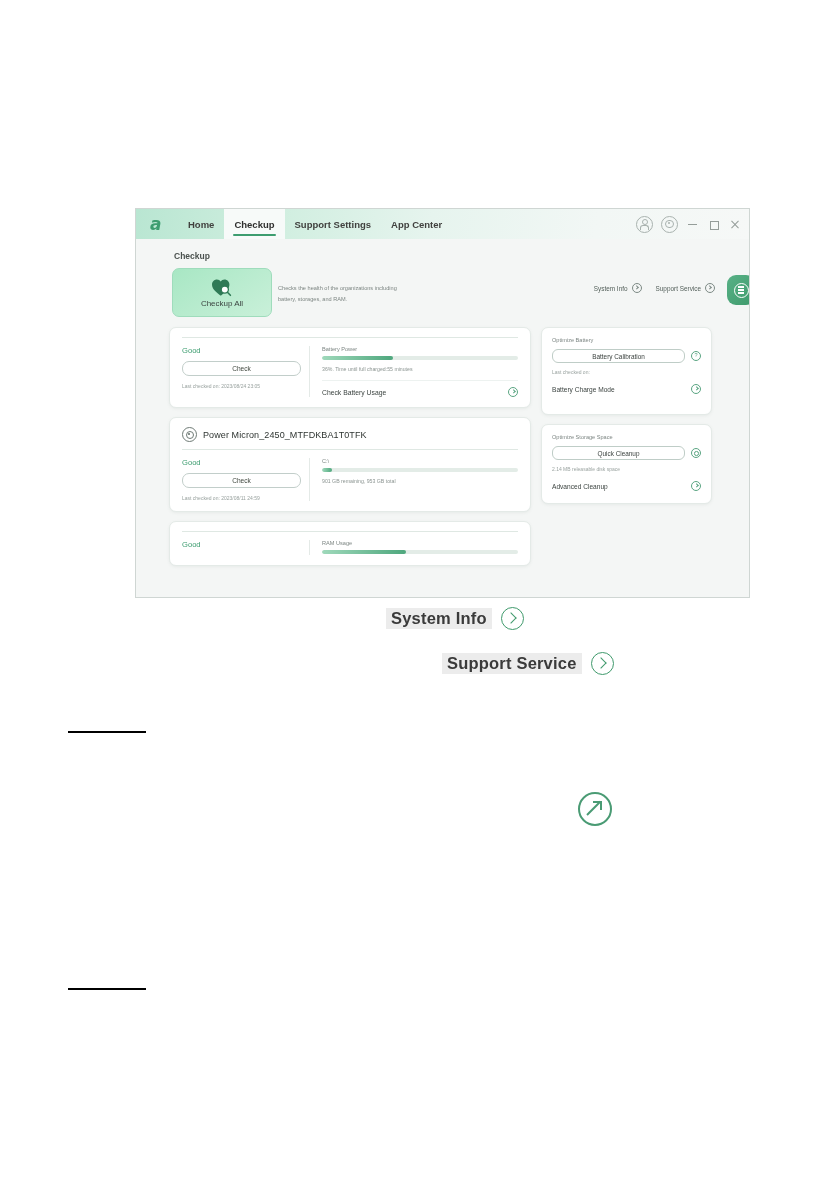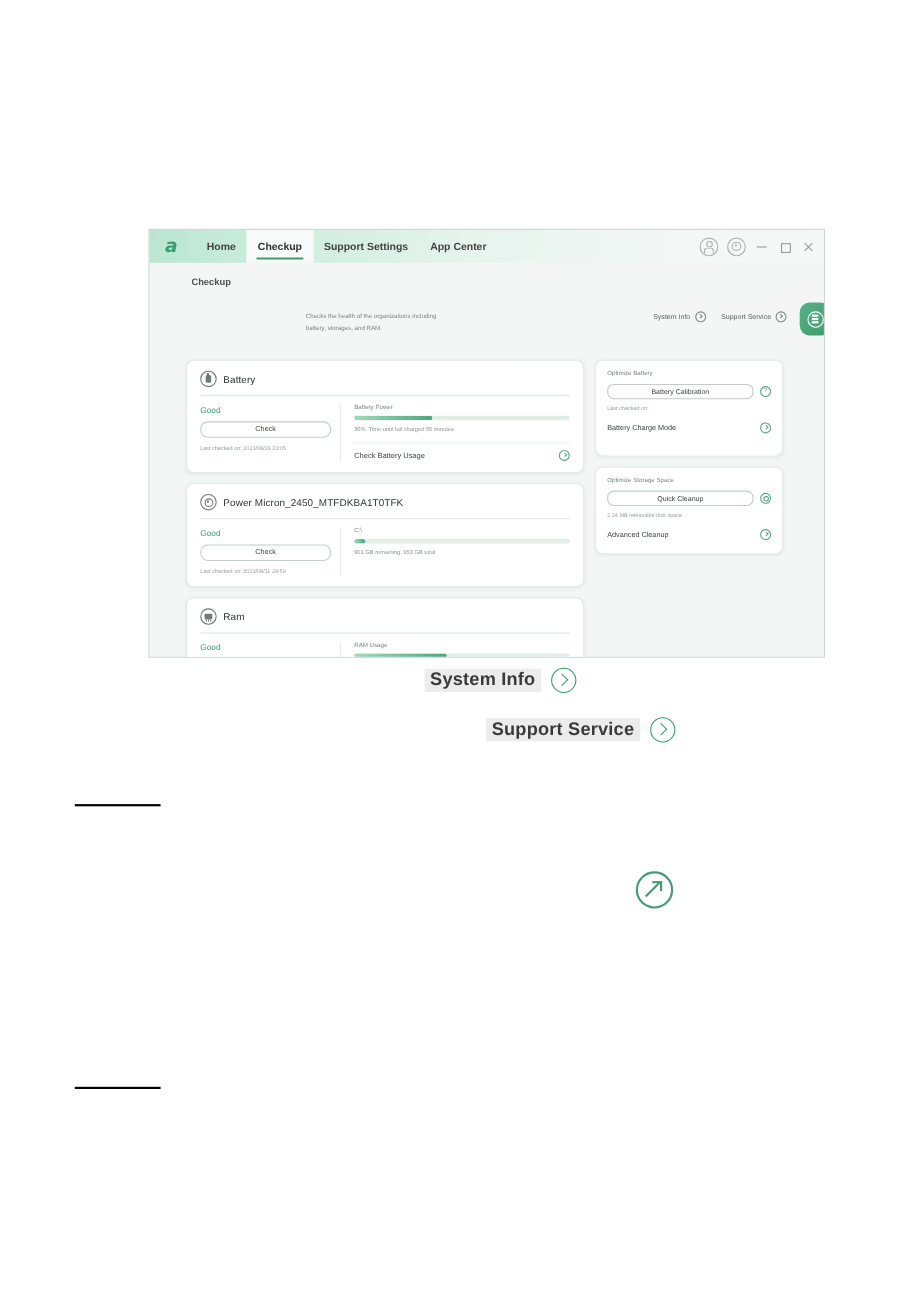--- a/index.html
+++ b/index.html
@@ -161,20 +161,28 @@
         <span style="left:2px;top:7px;width:10px;height:1px;transform:rotate(45deg);"></span>
         <span style="left:2px;top:7px;width:10px;height:1px;transform:rotate(-45deg);"></span>
       </div>
     </div>
   </div>
 
   <div id="page-body">
 
     <div id="page-title">Checkup</div>
 
+    <div id="checkup-all-btn">
+      <svg width="22" height="19" viewBox="0 0 22 19">
+        <path d="M9.3 17.4C5.4 14.3 1 11.4 1 6.6 1 3.5 3.2 1.4 5.9 1.4c1.7 0 3 .8 3.8 2 .8-1.2 2.1-2 3.8-2 2.7 0 4.9 2.1 4.9 5.2 0 4.8-4.4 7.7-8.3 10.8-.2.2-.6.2-.8 0z" fill="#2f7a56"></path>
+        <circle cx="13.8" cy="11.6" r="3.6" fill="#ffffff" stroke="#2f7a56" stroke-width="1.3"></circle>
+        <line x1="16.4" y1="14.3" x2="19.4" y2="17.3" stroke="#2f7a56" stroke-width="1.6" stroke-linecap="round"></line>
+      </svg>
+      <div class="lbl">Checkup All</div>
+    </div>
 
     <div id="checkup-desc">Checks the health of the organizations including battery, storages, and RAM.</div>
 
     <div id="top-links">
       <div class="toplink">
         <span>System Info</span>
         <span class="arrow-circ"></span>
       </div>
       <div class="toplink">
         <span>Support Service</span>
@@ -184,27 +192,20 @@
 
     <div id="side-tab">
       <span class="glyph">
           <i></i>
         </span>
     </div>
 
     <div id="col-left">
 
       <div class="card">
-        <div class="card-head">
-          <span class="card-ico">
-            <span style="position:absolute;left:3.5px;top:2.5px;width:5px;height:7.5px;border-radius:1.5px;background:#6f7b76;"></span>
-            <span style="position:absolute;left:5px;top:1.3px;width:2px;height:1.3px;background:#6f7b76;"></span>
-          </span>
-          <span class="card-title">Battery</span>
-        </div>
         <div class="card-sep"></div>
         <div class="card-cols">
           <div class="cc-left">
             <div class="status-good">Good</div>
             <div class="check-btn">Check</div>
             <div class="last-checked">Last checked on: 2023/08/24 23:05</div>
           </div>
           <div class="cc-right">
             <div class="metric-label">Battery Power</div>
             <div class="bar-track">
@@ -238,27 +239,20 @@
             <div class="metric-label">C:\</div>
             <div class="bar-track">
               <div class="bar-fill" style="width:5%"></div>
             </div>
             <div class="metric-value">901 GB remaining, 953 GB total</div>
           </div>
         </div>
       </div>
 
       <div class="card">
-        <div class="card-head">
-          <span class="card-ico">
-            <span style="position:absolute;left:3px;top:4px;width:7px;height:5px;background:#6f7b76;border-radius:1px;"></span>
-            <span style="position:absolute;left:4px;top:9px;width:1px;height:2px;background:#6f7b76;box-shadow:2px 0 0 #6f7b76,4px 0 0 #6f7b76;"></span>
-          </span>
-          <span class="card-title">Ram</span>
-        </div>
         <div class="card-sep"></div>
         <div class="card-cols">
           <div class="cc-left">
             <div class="status-good">Good</div>
 
           </div>
           <div class="cc-right">
             <div class="metric-label">RAM Usage</div>
             <div class="bar-track">
               <div class="bar-fill" style="width:43%"></div>

